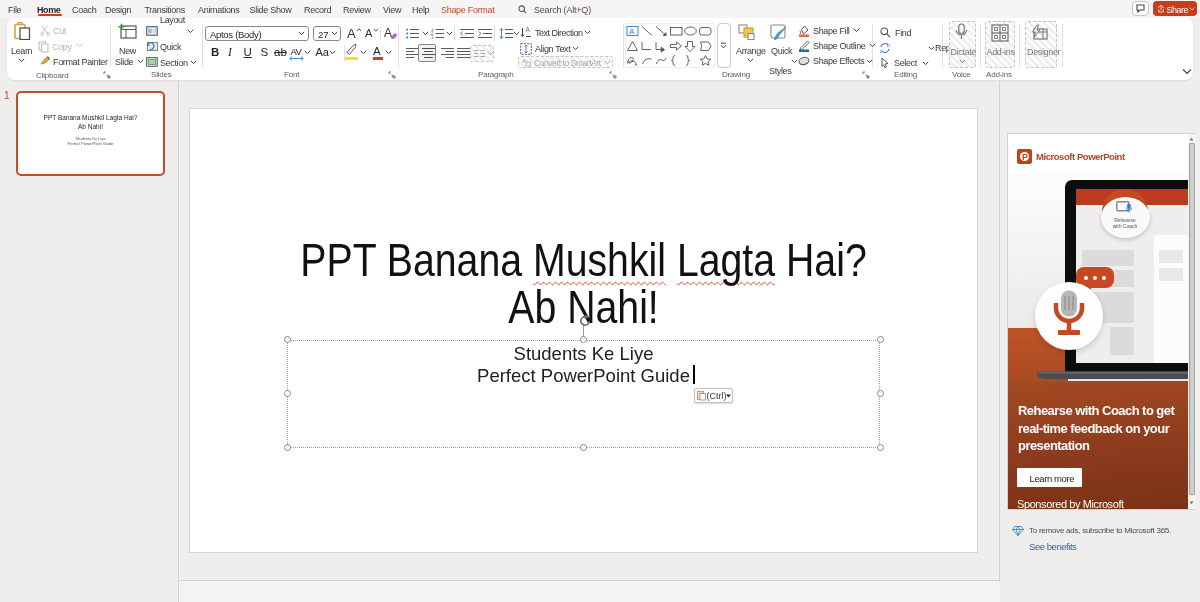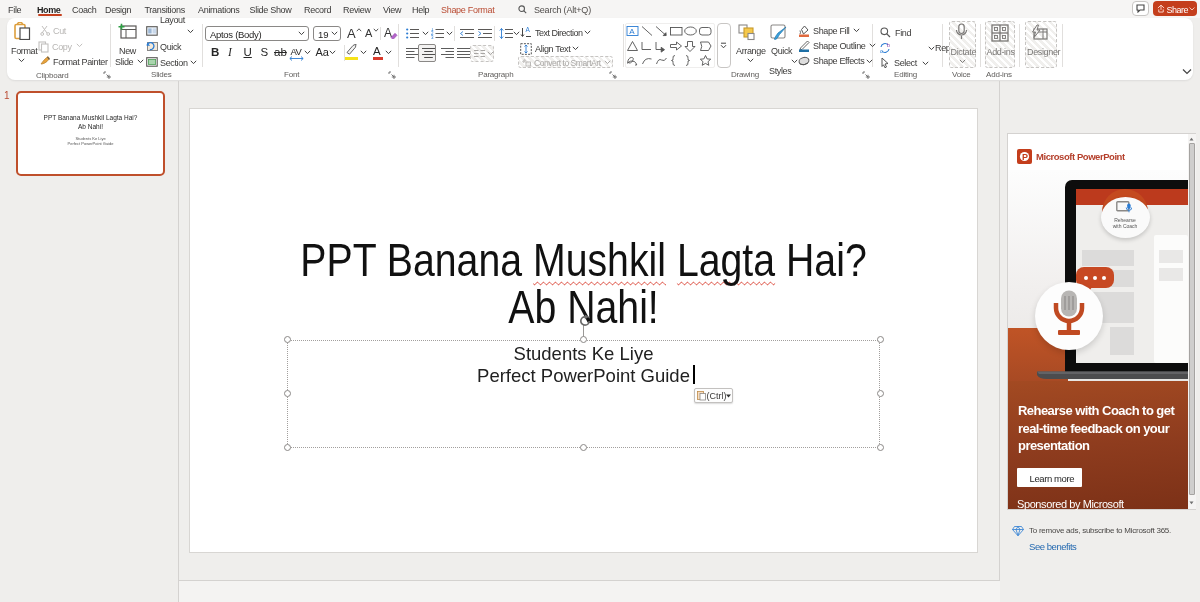--- a/index.html
+++ b/index.html
@@ -65,21 +65,21 @@
   <div class="abs" style="left:942px;top:24px;width:1px;height:43px;background:#e1dfdd;"></div>
   <div class="abs" style="left:980px;top:24px;width:1px;height:43px;background:#e1dfdd;"></div>
   <div class="abs" style="left:1019px;top:24px;width:1px;height:43px;background:#e1dfdd;"></div>
   <div class="abs" style="left:1062px;top:24px;width:1px;height:43px;background:#e1dfdd;"></div>
 
   <svg class="ico" style="left:13px;top:22px;" width="18" height="18" viewBox="0 0 18 18">
     <rect x="2" y="2.5" width="10" height="14" rx="1.2" fill="none" stroke="#dd9f3e" stroke-width="1.6"></rect>
     <path d="M4.5 2.5 a2.5 2.2 0 0 1 5 0" fill="none" stroke="#dd9f3e" stroke-width="1.4"></path>
     <rect x="7" y="6" width="9.5" height="11.5" fill="#fff" stroke="#4a4a4a" stroke-width="1.2"></rect>
   </svg>
-  <span class="btxt" style="left:11px;top:45.5px;">Format</span>
+  <span class="btxt" style="left:11px;top:45.5px;">Learn</span>
   <svg class="ico" style="left:18px;top:57.5px;" width="7" height="5" viewBox="0 0 7 5">
       <path d="M0.8 0.8 L3.5 3.6 L6.2 0.8" fill="none" stroke="#444" stroke-width="1"></path>
     </svg>
   <svg class="ico" style="left:40px;top:25px;" width="11" height="11" viewBox="0 0 11 11">
       <path d="M2 1 L7 8 M7 1 L2 8" stroke="#c2c0be" stroke-width="1" fill="none"></path>
       <circle cx="2.2" cy="9" r="1.4" fill="none" stroke="#c2c0be"></circle>
       <circle cx="8.2" cy="9" r="1.4" fill="none" stroke="#c2c0be"></circle>
     </svg>
   <span class="gtxt" style="left:53px;top:26px;">Cut</span>
   <svg class="ico" style="left:38px;top:40.5px;" width="11" height="12" viewBox="0 0 11 12">
@@ -130,21 +130,21 @@
   <svg class="ico" style="left:190px;top:60px;" width="7" height="5" viewBox="0 0 7 5">
       <path d="M0.8 0.8 L3.5 3.6 L6.2 0.8" fill="none" stroke="#444" stroke-width="1"></path>
     </svg>
 
   <div class="abs" style="left:205px;top:26px;width:104px;height:14.5px;background:#fff;border:1px solid #8a8886;border-radius:3px;"></div>
   <span class="abs" style="left:210px;top:28.5px;font-size:9.5px;letter-spacing:-0.3px;color:#201f1e;">Aptos (Body)</span>
   <svg class="ico" style="left:298px;top:31px;" width="7" height="5" viewBox="0 0 7 5">
       <path d="M0.8 0.8 L3.5 3.6 L6.2 0.8" fill="none" stroke="#444" stroke-width="1"></path>
     </svg>
   <div class="abs" style="left:313px;top:26px;width:28px;height:14.5px;background:#fff;border:1px solid #8a8886;border-radius:3px;"></div>
-  <span class="abs" style="left:318px;top:28.5px;font-size:9.5px;color:#201f1e;">19</span>
+  <span class="abs" style="left:318px;top:28.5px;font-size:9.5px;color:#201f1e;">27</span>
   <svg class="ico" style="left:331px;top:31px;" width="7" height="5" viewBox="0 0 7 5">
       <path d="M0.8 0.8 L3.5 3.6 L6.2 0.8" fill="none" stroke="#444" stroke-width="1"></path>
     </svg>
   <span class="abs" style="left:347px;top:26px;font-size:13px;color:#333;">A</span>
   <svg class="ico" style="left:356px;top:28px;" width="6" height="4" viewBox="0 0 6 4">
       <path d="M0.8 3.2 L3 0.8 L5.2 3.2" fill="none" stroke="#444" stroke-width="0.9"></path>
     </svg>
   <span class="abs" style="left:365px;top:27px;font-size:11px;color:#333;">A</span>
   <svg class="ico" style="left:373px;top:28px;" width="6" height="4" viewBox="0 0 6 4">
       <path d="M0.8 0.8 L3 3.2 L5.2 0.8" fill="none" stroke="#444" stroke-width="0.9"></path>
@@ -456,21 +456,21 @@
       <path d="M1 3 V1 h2 M7 5 v2 h-2 M3.5 3.5 L6 6 M6 3.8 V6 H3.8" fill="none" stroke="#666" stroke-width="0.9"></path>
     </svg>
   <svg class="ico" style="left:862px;top:71px;" width="8" height="8" viewBox="0 0 8 8">
       <path d="M1 3 V1 h2 M7 5 v2 h-2 M3.5 3.5 L6 6 M6 3.8 V6 H3.8" fill="none" stroke="#666" stroke-width="0.9"></path>
     </svg>
 
   <span class="lbl" style="left:36px;top:70.5px;">Clipboard</span>
   <span class="lbl" style="left:151px;top:70px;">Slides</span>
   <span class="lbl" style="left:284px;top:70px;">Font</span>
   <span class="lbl" style="left:478px;top:70px;">Paragraph</span>
-  <span class="lbl" style="left:722px;top:70px;margin-left:9px;">Drawing</span>
+  <span class="lbl" style="left:722px;top:70px;">Drawing</span>
   <span class="lbl" style="left:894px;top:70px;">Editing</span>
   <span class="lbl" style="left:952px;top:70px;">Voice</span>
   <span class="lbl" style="left:986px;top:70px;">Add-ins</span>
 
   <svg class="ico" style="left:1182px;top:68px;" width="10" height="7" viewBox="0 0 10 7">
       <path d="M1 1.5 L5 5.5 L9 1.5" fill="none" stroke="#444" stroke-width="1.2"></path>
     </svg>
 </div>
 
 <div class="abs" style="left:178px;top:81px;width:1px;height:521px;background:#d4d2d0;"></div>

